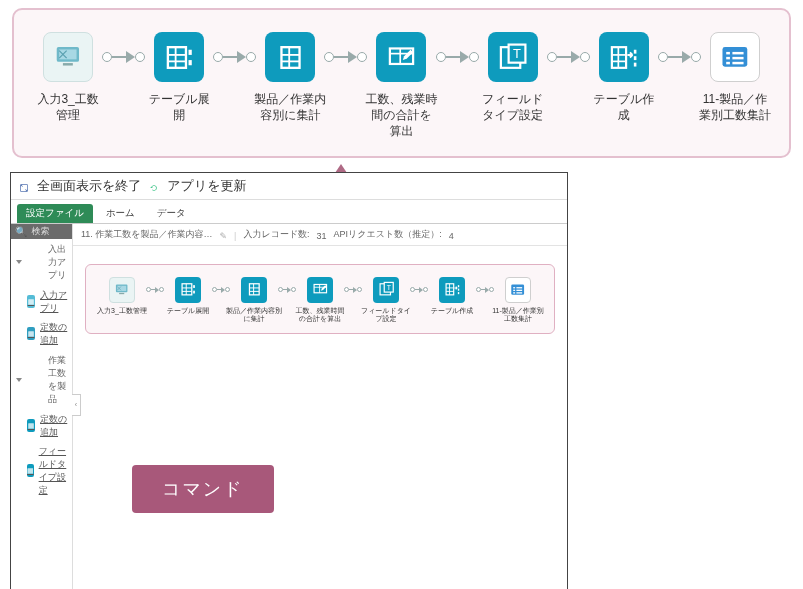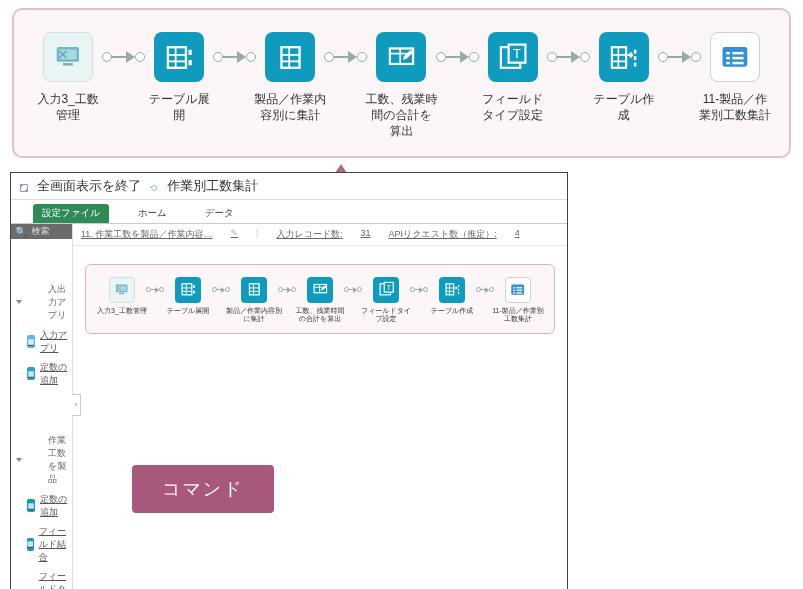--- a/index.html
+++ b/index.html
@@ -21,42 +21,42 @@
 
   
   .vertical-pipe { position:absolute; left:340px; top:170px; width:2.5px; height:58px; background:#af6a85; }
   .vertical-pipe::before { content:""; position:absolute; top:-6px; left:-5px; border-left:6px solid transparent; border-right:6px solid transparent; border-bottom:9px solid #af6a85; }
 
   
   .app-window { width: 558px; margin-left: 10px; margin-top: 14px; border: 1px solid #444; background:#fff; position:relative; }
   .app-header { display:flex; align-items:center; gap:8px; padding:4px 8px; border-bottom:1px solid #ddd; font-size:13px; }
   .app-header .hicon { width:10px; height:10px; display:inline-block; }
   .tabs { display:flex; align-items:flex-end; gap:4px; padding: 4px 6px 0; border-bottom:1px solid #ccc; }
-  .tab { font-size:9.5px; padding:3px 9px 3px; border-top-left-radius:3px; border-top-right-radius:3px; color:#555; cursor:pointer;margin-left:16px; }
+  .tab { font-size:9.5px; padding:3px 9px 3px; border-top-left-radius:3px; border-top-right-radius:3px; color:#555; cursor:pointer; }
   .tab.active { background:#2e8b57; color:#fff; }
   .tab:not(.active) { color:#444; }
   .app-body { display:flex; height: 398px; }
 
   .sidebar { width: 132px; border-right:1px solid #ddd; background:#fff; overflow:hidden; }
   .search-bar { background:#6b6b6b; padding:2px 4px; display:flex; align-items:center; gap:4px; }
   .search-bar input { flex:1; background:transparent; border:none; font-size:9px; color:#fff; outline:none; }
   .search-bar input::placeholder { color:#ddd; }
   .search-bar .sicon { color:#ddd; font-size:10px; }
 
   .sb-group { font-size:9px; }
-  .sb-group-head { display:flex; align-items:center; gap:7px; padding:4px 5px; color:#666; cursor:pointer;margin-top:40px; }
+  .sb-group-head { display:flex; align-items:center; gap:7px; padding:4px 5px; color:#666; cursor:pointer; }
   .sb-group-head::before { content:""; width:0;height:0;border-top:4px solid #888;border-left:3px solid transparent;border-right:3px solid transparent; margin-right:1px; }
   .sb-group-head .gicon { width:11px; height:11px; border-radius:2px; display:flex; align-items:center; justify-content:center; color:#fff; font-size:8px; }
   .sb-item { display:flex; align-items:center; gap:5px; padding:3px 4px 3px 16px; color:#555; cursor:pointer;text-decoration:underline; }
   .sb-item .iicon { width:13px; height:13px; border-radius:2px; background:#0e9bbd; display:flex; align-items:center; justify-content:center; color:#fff; font-size:7px; }
   .sb-item.in .iicon { background:#55bcd6; }
   .sb-item.out .iicon { background:#2f9ec0; }
 
   .main { flex:1; display:flex; flex-direction:column; position:relative; }
-  .main-top { display:flex; align-items:flex-start; gap:18px; border-bottom:1px solid #e3e3e3; padding:4px 8px; font-size:9px; color:#666;text-decoration:underline; }
+  .main-top { display:flex; align-items:flex-end; gap:7px; border-bottom:1px solid #e3e3e3; padding:4px 8px; font-size:9px; color:#666; }
   .main-top .divider { color:#ccc; }
   .main-top .edit-icon { color:#aaa; font-size:9px; }
 
   .canvas { flex:1; position:relative; }
   .canvas-collapse { position:absolute; left:-1px; top:148px; width:9px; height:22px; border:1px solid #ccc; background:#fff; border-left:none; display:flex; align-items:center; justify-content:center; font-size:7px; color:#888; cursor:pointer; }
 
   
   .small-flow-frame { margin:18px 12px 0; border:1.5px solid #e0b0c2; border-radius:6px; padding:12px 8px 9px; background:#fcf6f8; }
   .small-flow-row { display:flex; align-items:flex-start; }
   .small-node { display:flex; flex-direction:column; align-items:center; width:56px; }
@@ -258,21 +258,21 @@
 
 <div class="app-window">
   <div class="app-header">
     <span class="hicon"><svg viewBox="0 0 24 24">
           <use href="#ic-expand"></use>
         </svg></span>
     <span>全画面表示を終了</span>
     <span class="hicon"><svg viewBox="0 0 24 24">
           <use href="#ic-refresh"></use>
         </svg></span>
-    <span>作業別工数集計</span>
+    <span>アプリを更新</span>
   </div>
 
   <div class="tabs">
     <div class="tab active">設定ファイル</div>
     <div class="tab">ホーム</div>
     <div class="tab">データ</div>
   </div>
 
   <div class="app-body">
 
@@ -308,24 +308,20 @@
                 </svg>
               </span>
               <span>作業工数を製品</span>
             </div>
             <div class="sb-item ">
               <span class="iicon">▦</span>
               <span>定数の追加</span>
             </div>
             <div class="sb-item ">
               <span class="iicon">▦</span>
-              <span>フィールド結合</span>
-            </div>
-            <div class="sb-item ">
-              <span class="iicon">▦</span>
               <span>フィールドタイプ設定</span>
             </div>
           </div>
         </div>
     </div>
 
     <div class="main">
       <div class="main-top">
         <span>11. 作業工数を製品／作業内容…</span>
         <span class="edit-icon">✎</span>

